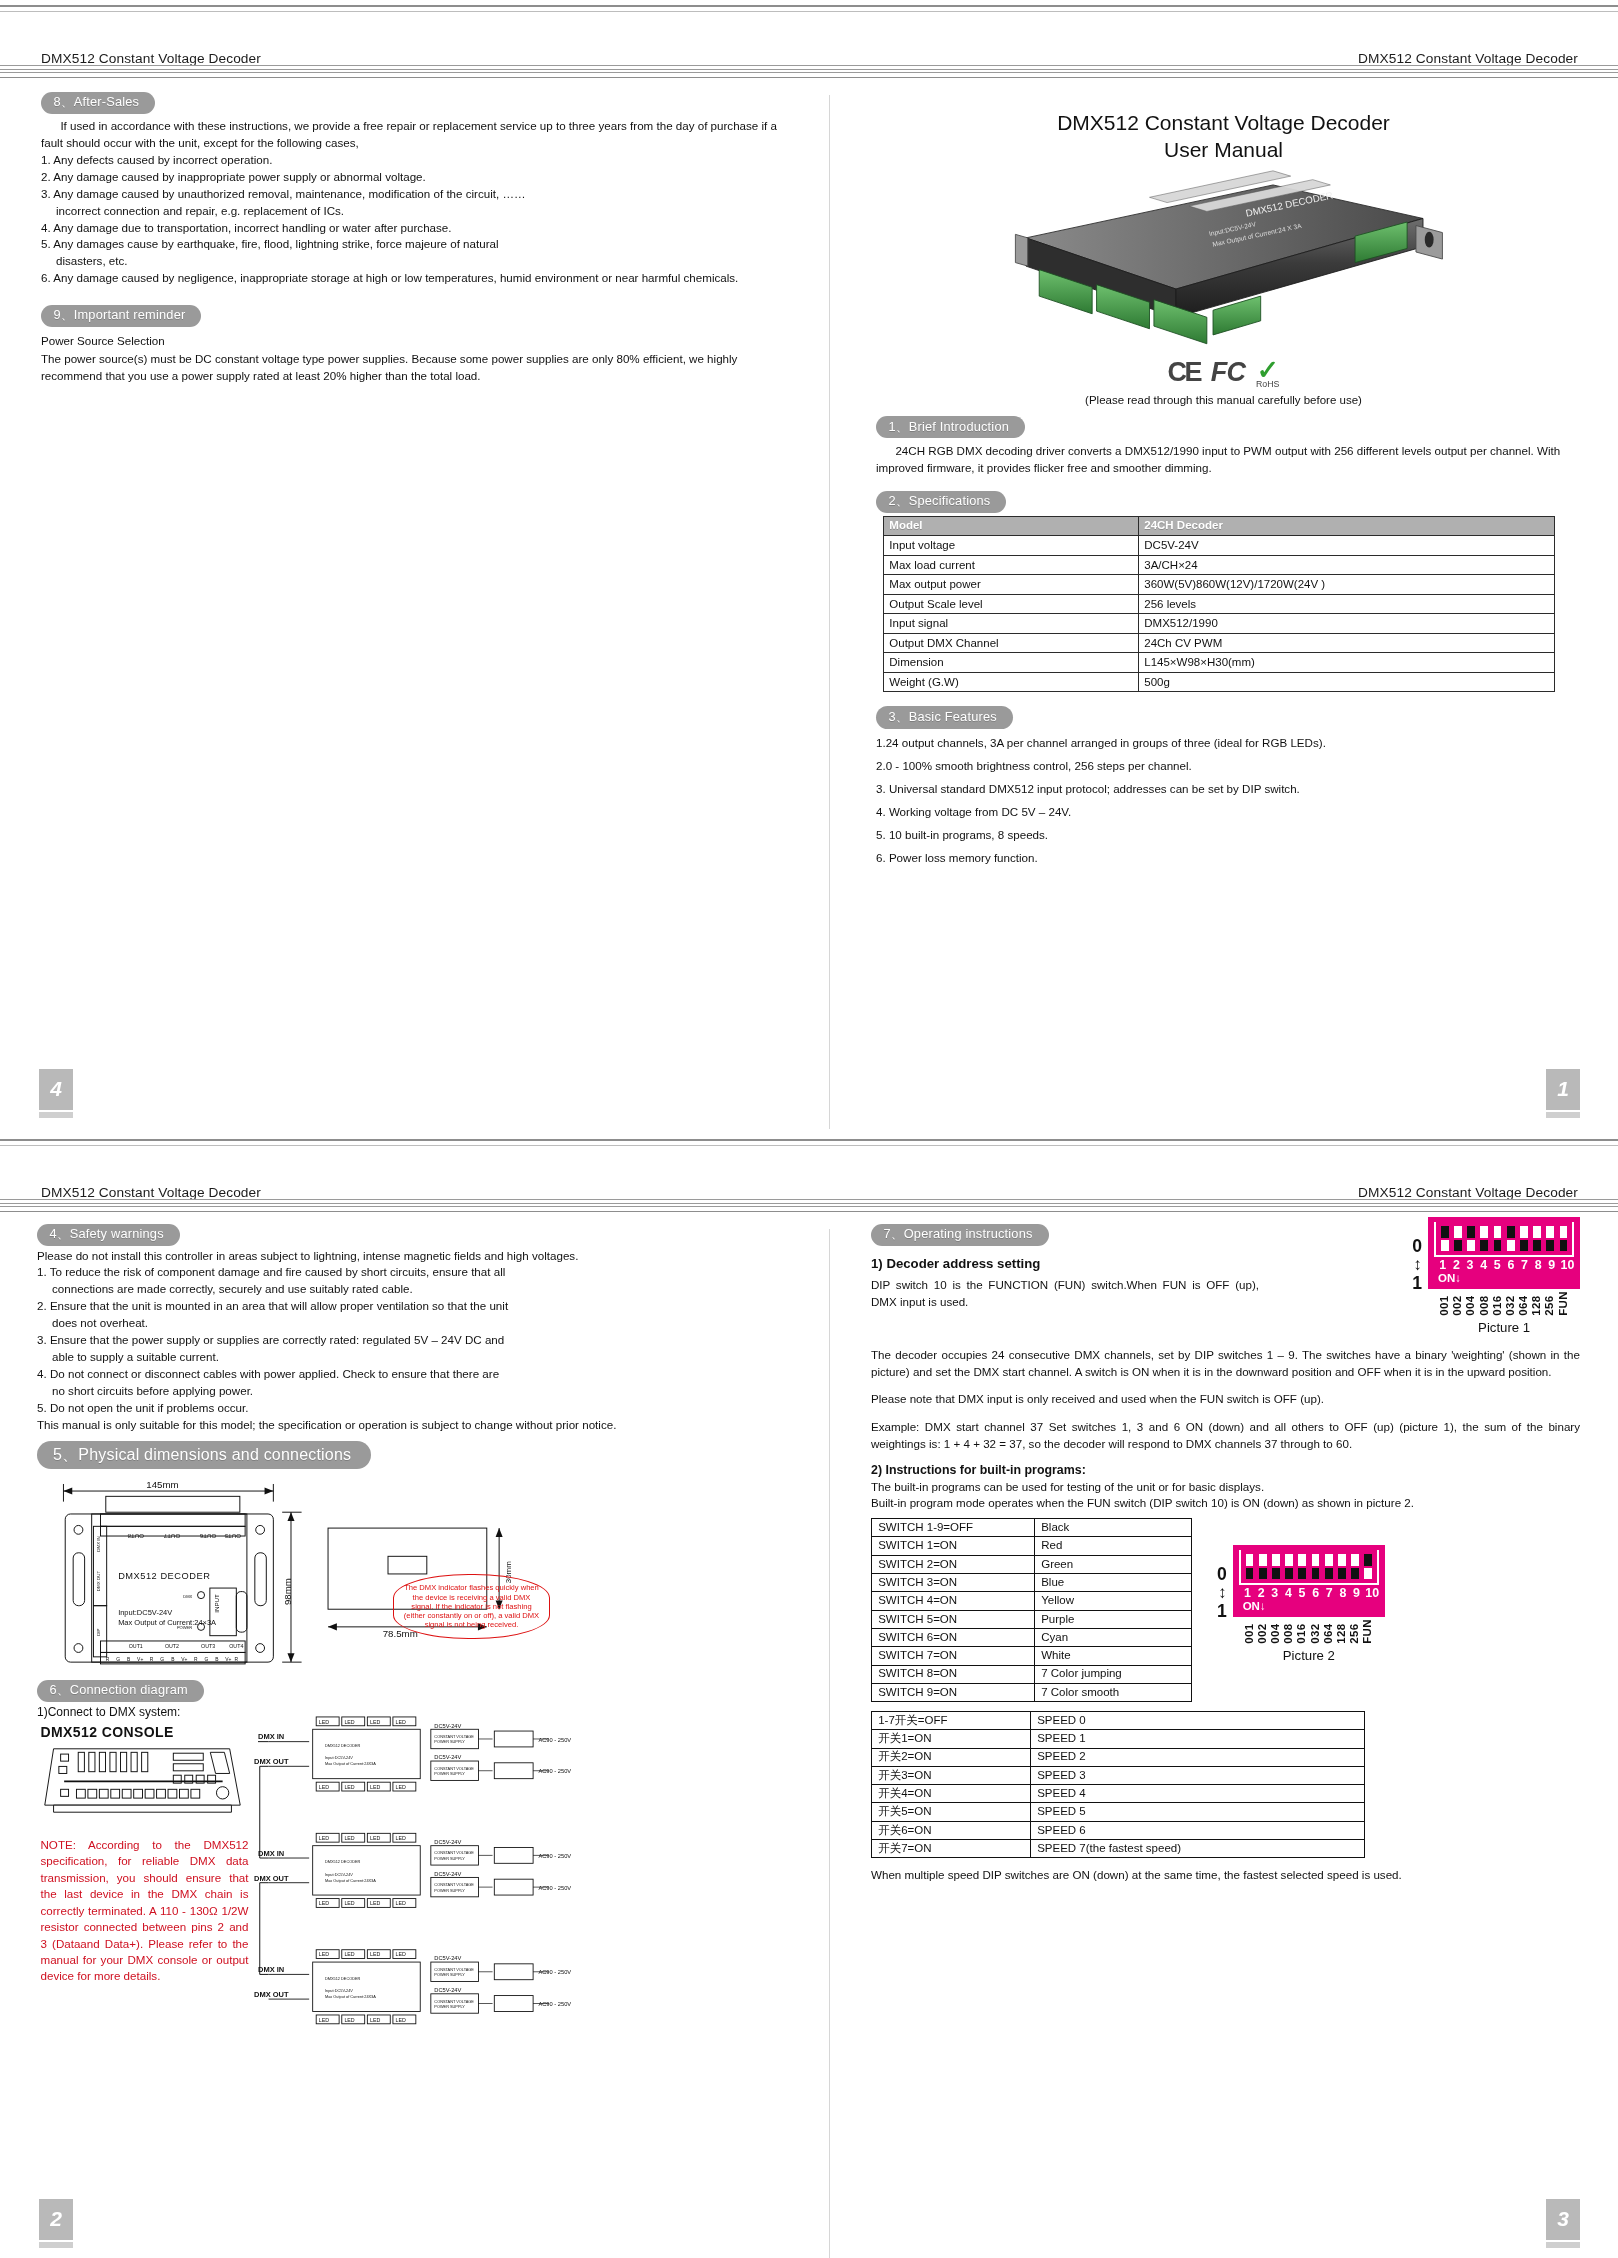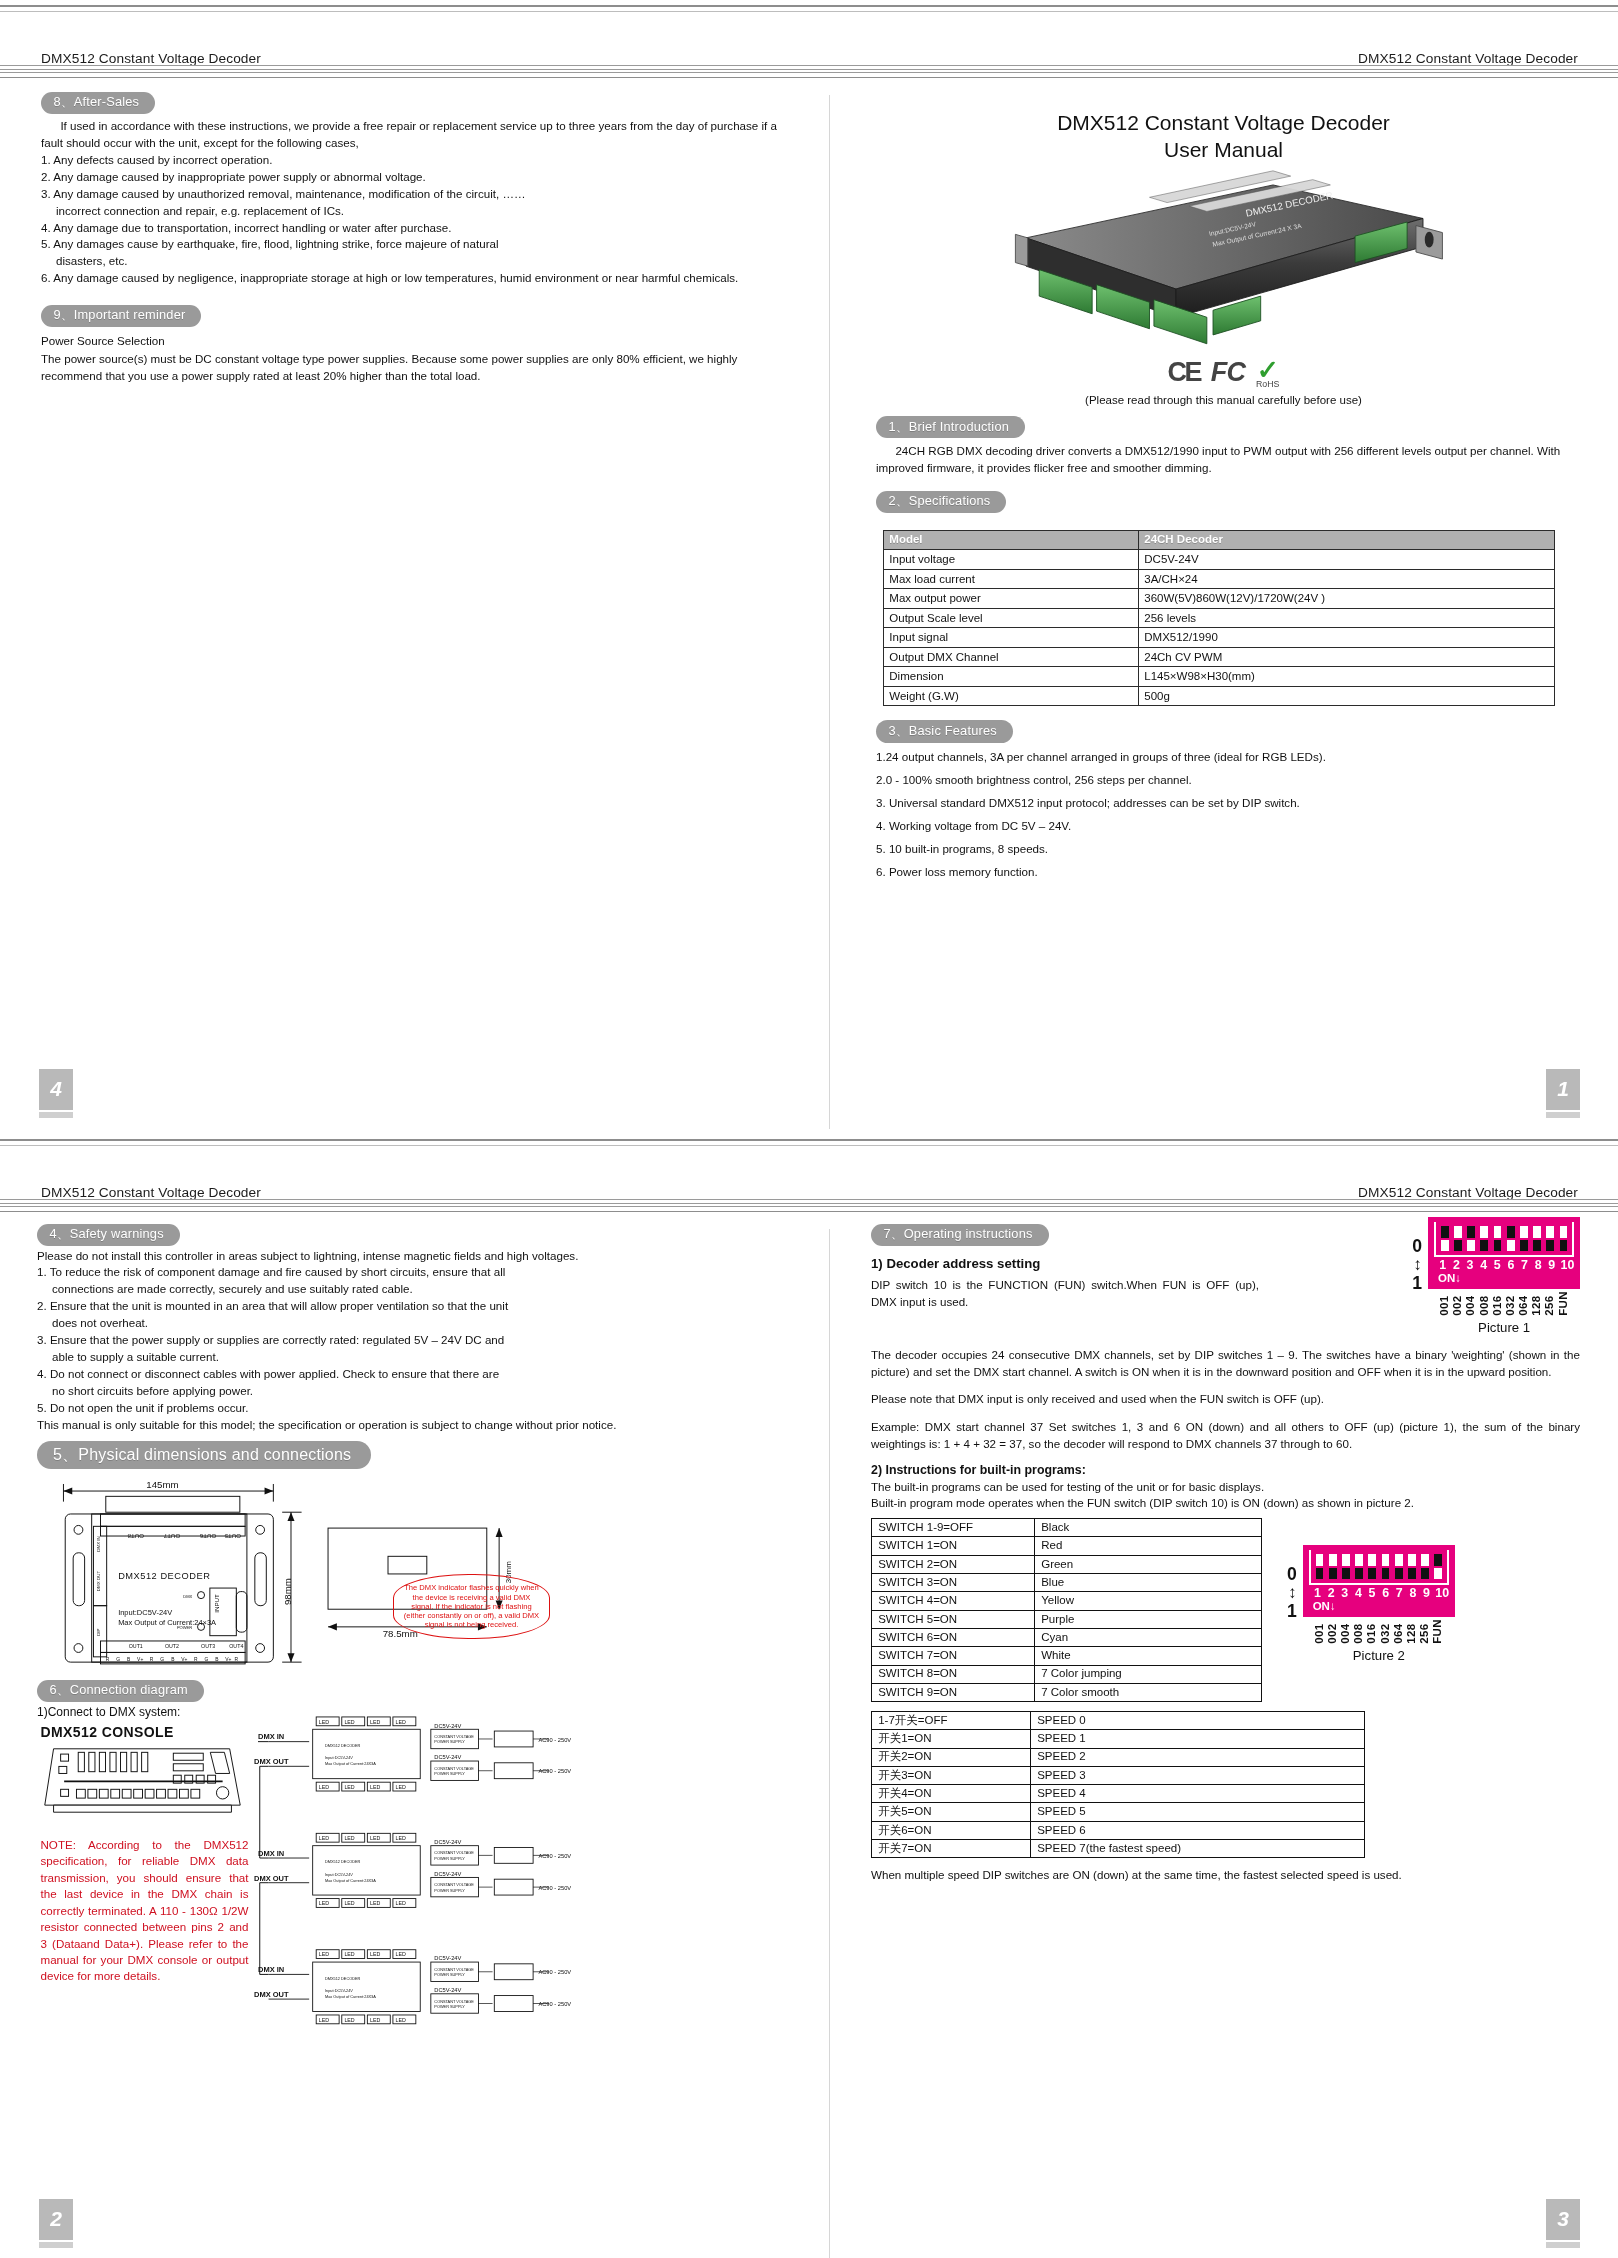--- a/index.html
+++ b/index.html
@@ -280,21 +280,21 @@
       <div class="read-note">(Please read through this manual carefully before use)</div>
 
       <div style="margin-top:10.6px;">
         <span class="pill">1、Brief Introduction</span>
       </div>
       <p class="p indent">24CH RGB DMX decoding driver converts a DMX512/1990 input to PWM output with 256 different levels output per channel. With improved firmware, it provides flicker free and smoother dimming.</p>
 
       <div style="margin-top:14px;">
         <span class="pill">2、Specifications</span>
       </div>
-      <div style="margin-top:17px;padding:0 16px 4px 7px;">
+      <div style="margin-top:3px;padding:0 16px 4px 7px;">
         <table class="spec">
           <thead>
             <tr>
               <th class="k">Model</th>
               <th>24CH Decoder</th>
             </tr>
           </thead>
           <tbody>
             <tr>
                 <td class="k">Input voltage</td>
@@ -825,21 +825,21 @@
 
       <p class="p" style="margin-top:12.4px;text-align:justify;">The decoder occupies 24 consecutive DMX channels, set by DIP switches 1 – 9. The switches have a binary 'weighting' (shown in the picture) and set the DMX start channel. A switch is ON when it is in the downward position and OFF when it is in the upward position.</p>
       <p class="p" style="margin-top:10.6px;text-align:justify;">Please note that DMX input is only received and used when the FUN switch is OFF (up).</p>
       <p class="p" style="margin-top:10.6px;text-align:justify;">Example: DMX start channel 37 Set switches 1, 3 and 6 ON (down) and all others to OFF (up) (picture 1), the sum of the binary weightings is: 1 + 4 + 32 = 37, so the decoder will respond to DMX channels 37 through to 60.</p>
 
       <div style="font-size:12.4px;font-weight:bold;margin-top:10.6px;">2) Instructions for built-in programs:</div>
       <p class="p tight" style="margin-top:1.8px;">The built-in programs can be used for testing of the unit or for basic displays.</p>
       <p class="p tight" style="margin-top:0;text-align:justify;">Built-in program mode operates when the FUN switch (DIP switch 10) is ON (down) as shown in picture 2.</p>
 
       <div style="display:flex;align-items:flex-start;gap:25px;margin-top:7px;">
-        <table class="bt" style="width:391px;">
+        <table class="bt" style="width:321px;">
           <tbody>
             <tr>
                 <td style="width:163px">SWITCH 1-9=OFF</td>
                 <td>Black</td>
               </tr>
             <tr>
                 <td>SWITCH 1=ON</td>
                 <td>Red</td>
               </tr>
             <tr>

